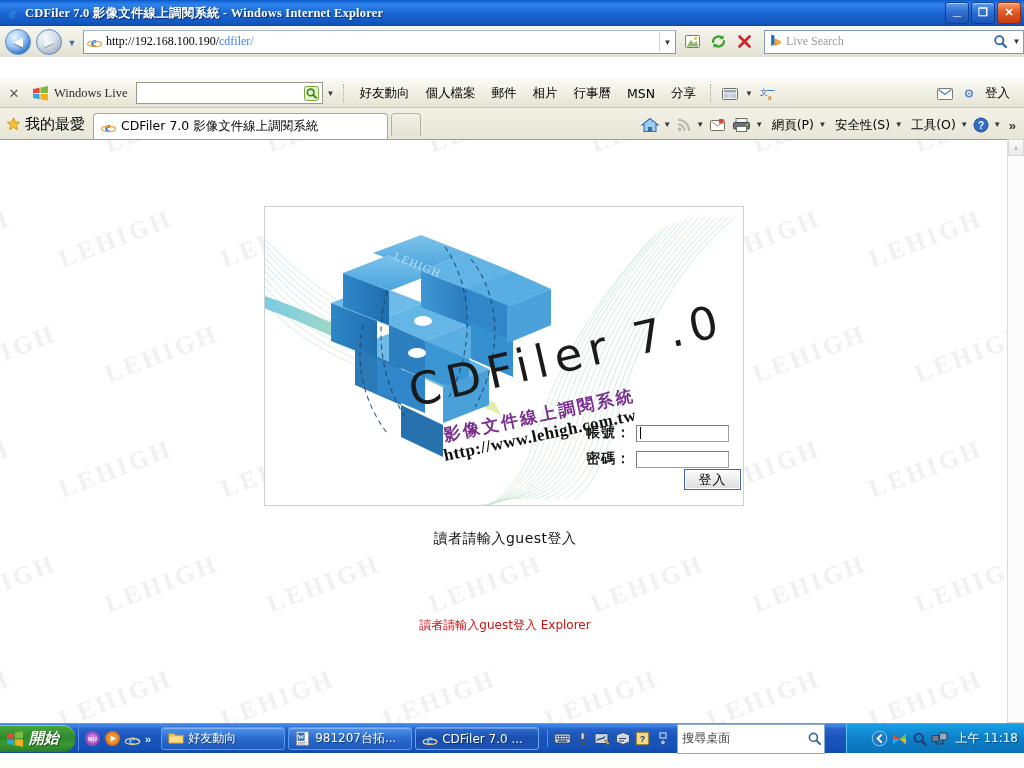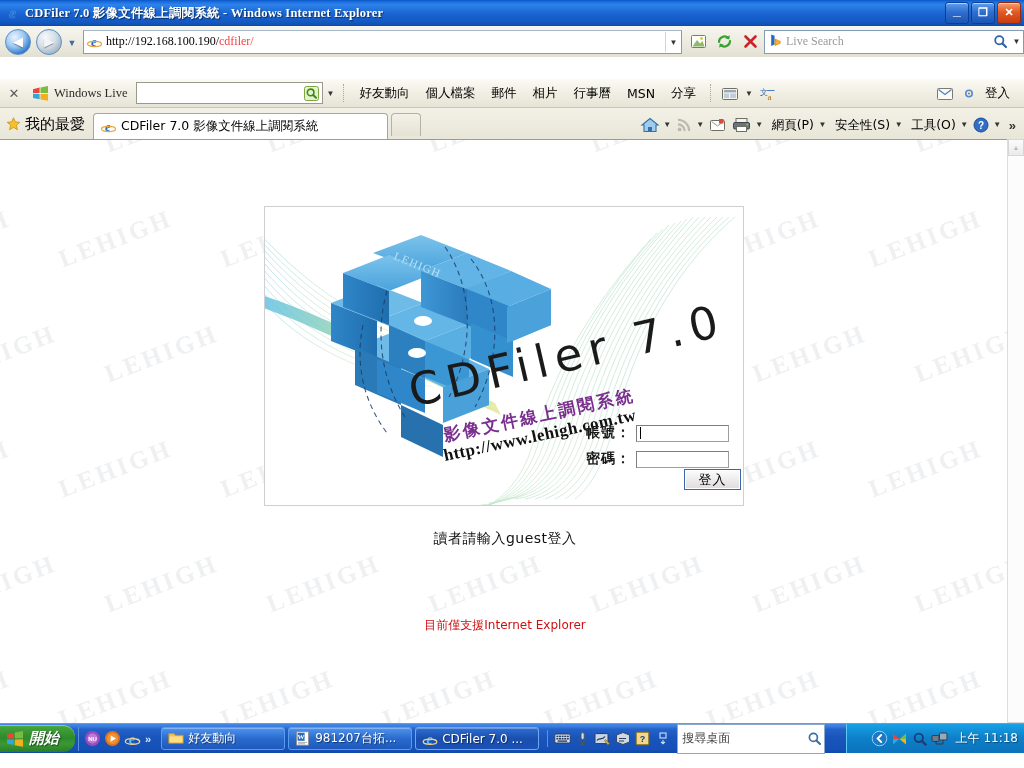--- a/index.html
+++ b/index.html
@@ -55,27 +55,27 @@
   .navbtn.fwd{background:radial-gradient(circle at 36% 30%,#f6f9fc 0%,#d4dde6 45%,#9fb0c0 80%,#7b8c9c 100%);}
   .navbtn .ar{position:absolute;left:0;top:0;right:0;bottom:0;color:#fff;font-size:13px;
     line-height:23px;text-align:center;font-weight:bold;text-shadow:0 1px 1px rgba(0,0,0,.4);}
   .navbtn.fwd .ar{color:#f2f6fa;}
   .histdrop{width:14px;height:22px;margin:0 2px 0 3px;color:#3a6ea5;font-size:9px;
     line-height:24px;text-align:center;}
   .addrwrap{flex:1;display:flex;align-items:center;height:22px;margin:0 2px 0 2px;
     background:#fff;border:1px solid #7f9db9;border-top-color:#a6b8cc;}
   .addr-ico{width:17px;height:17px;margin:0 3px 0 2px;}
   .addr-txt{flex:1;font-family:"Liberation Serif","DejaVu Serif",serif;font-size:12px;color:#000;white-space:nowrap;overflow:hidden;}
-  .addr-txt .dim{color:#ef4444;}
+  .addr-txt .dim{color:#3b82f6;}
   .addr-caret{width:15px;height:20px;color:#333;font-size:8px;text-align:center;line-height:21px;border-left:1px solid #d4d4d4;}
   .navico{width:22px;height:22px;border:1px solid transparent;margin-left:2px;display:flex;align-items:center;justify-content:center;flex:none;}
   .navico:first-of-type{margin-left:3px;}
   .navico svg{display:block;}
   .searchbox{width:258px;height:22px;background:#fff;border:1px solid #7f9db9;
-    display:flex;align-items:center;margin-left:2px;flex:none;}
+    display:flex;align-items:center;margin-left:8px;flex:none;}
   .sb-b{width:16px;text-align:center;font-weight:bold;color:#fff;font-size:11px;
     font-family:"Liberation Serif",serif;margin:0 2px 0 3px;}
   .sb-ph{flex:1;color:#9a9a9a;font-family:"Liberation Serif","DejaVu Serif",serif;font-size:12px;}
   .sb-go{width:20px;height:20px;display:flex;align-items:center;justify-content:center;}
   .sb-dd{width:13px;color:#333;font-size:8px;text-align:center;line-height:22px;}
 
   
   .menubar{
     position:absolute;left:0;top:57px;width:1024px;height:22px;
     background:linear-gradient(to bottom,#f5f4ec,#eeece0);
@@ -638,21 +638,21 @@
           <span class="caret"></span>
         </span>
       </div>
       <div class="formrow" style="left:586px;top:310px;">
         <span class="f-lbl">密碼：</span>
         <span class="f-inp"></span>
       </div>
       <div class="loginbtn" style="left:684px;top:329px;">登入</div>
 
       <div class="hint" style="top:390px;">讀者請輸入guest登入</div>
-      <div class="warn" style="top:477px;">目前僅支援Internet Explorer</div>
+      <div class="warn" style="top:477px;">讀者請輸入guest登入 Explorer</div>
     </div>
   </div>
 
   <div class="vscroll">
     <div class="vsb-btn">▲</div>
     <div class="vsb-track"></div>
     <div class="vsb-btn bot">▼</div>
   </div>
 
   <div class="taskbar">

